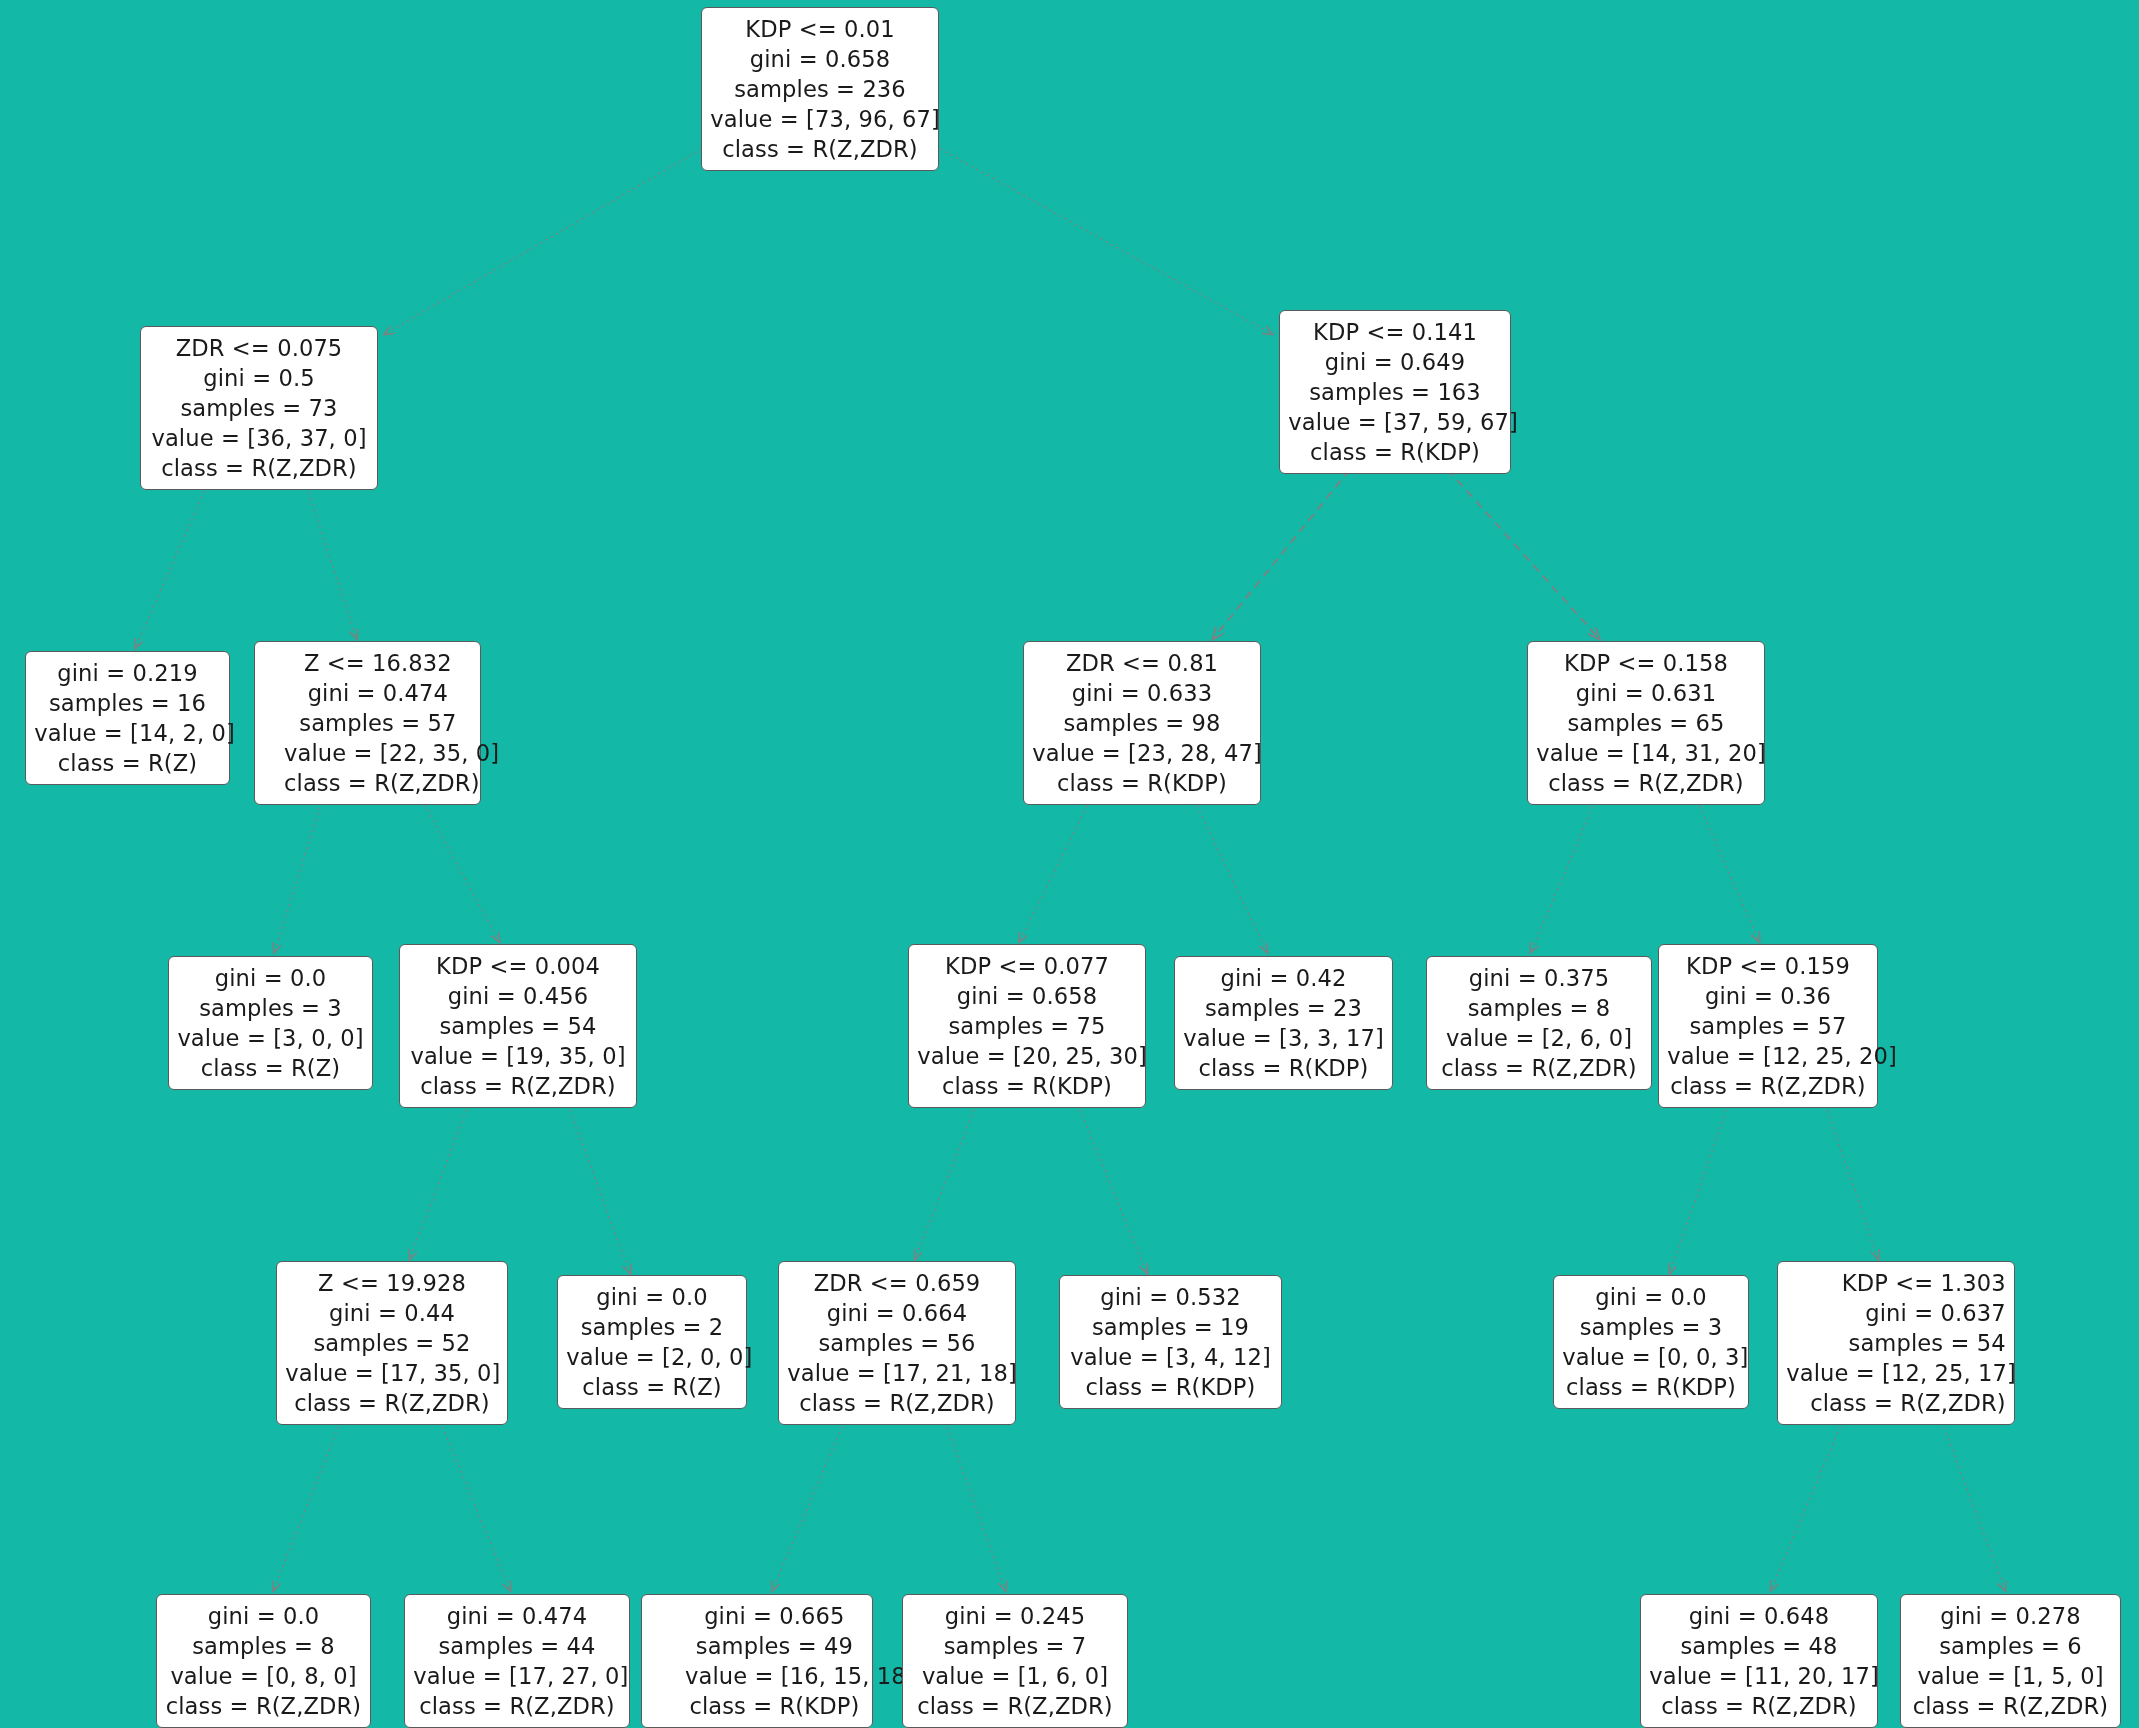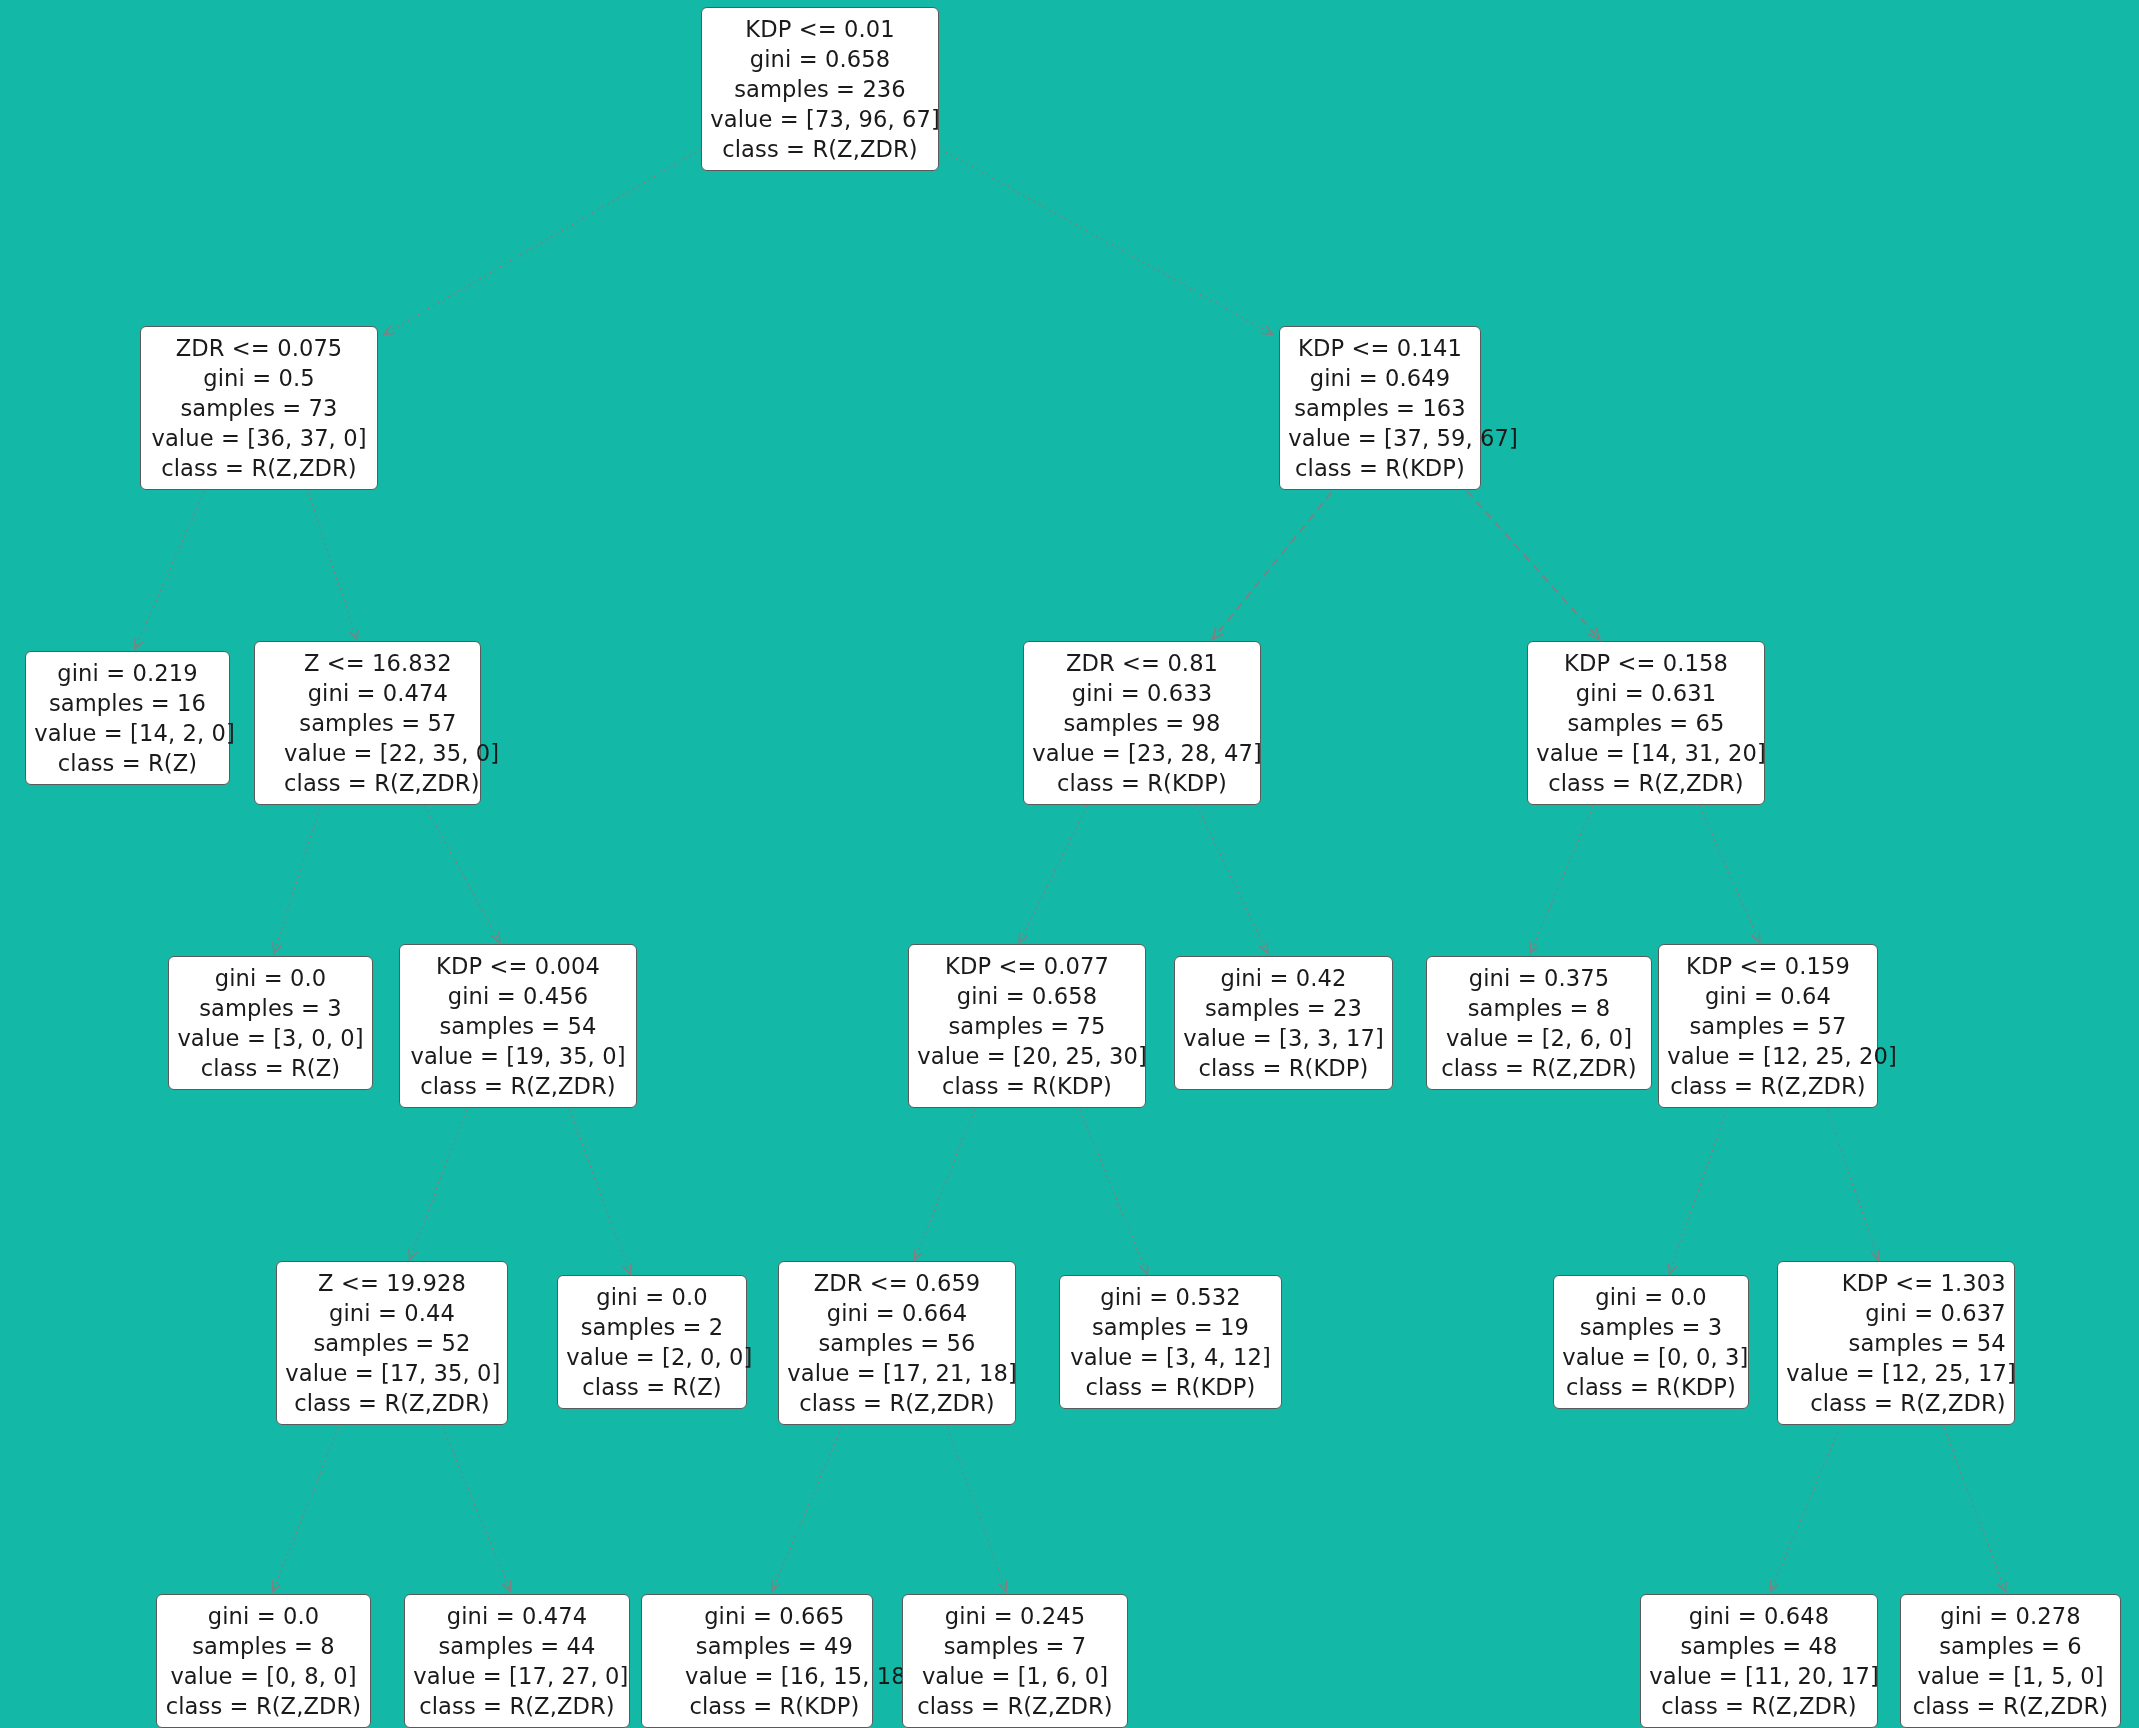--- a/index.html
+++ b/index.html
@@ -84,21 +84,21 @@
         <span class="line">value = [73, 96, 67]</span>
         <span class="line">class = R(Z,ZDR)</span>
       </div>
       <div class="node" style="left: 140px; top: 326px; width: 238px; min-height: 132px; border-color: rgb(90, 90, 90); color: rgb(26, 26, 26);">
         <span class="line">ZDR &lt;= 0.075</span>
         <span class="line">gini = 0.5</span>
         <span class="line">samples = 73</span>
         <span class="line">value = [36, 37, 0]</span>
         <span class="line">class = R(Z,ZDR)</span>
       </div>
-      <div class="node" style="left: 1279px; top: 326px; width: 202px; min-height: 132px; border-color: rgb(90, 90, 90); color: rgb(26, 26, 26);">
+      <div class="node" style="left: 1279px; top: 310px; width: 232px; min-height: 132px; border-color: rgb(90, 90, 90); color: rgb(26, 26, 26);">
         <span class="line">KDP &lt;= 0.141</span>
         <span class="line">gini = 0.649</span>
         <span class="line">samples = 163</span>
         <span class="line">value = [37, 59, 67]</span>
         <span class="line">class = R(KDP)</span>
       </div>
       <div class="node" style="left: 25px; top: 651px; width: 205px; min-height: 111px; border-color: rgb(90, 90, 90); color: rgb(26, 26, 26);">
         <span class="line">gini = 0.219</span>
         <span class="line">samples = 16</span>
         <span class="line">value = [14, 2, 0]</span>
@@ -152,21 +152,21 @@
         <span class="line">class = R(KDP)</span>
       </div>
       <div class="node" style="left: 1426px; top: 956px; width: 226px; min-height: 111px; border-color: rgb(90, 90, 90); color: rgb(26, 26, 26);">
         <span class="line">gini = 0.375</span>
         <span class="line">samples = 8</span>
         <span class="line">value = [2, 6, 0]</span>
         <span class="line">class = R(Z,ZDR)</span>
       </div>
       <div class="node" style="left: 1658px; top: 944px; width: 220px; min-height: 132px; border-color: rgb(90, 90, 90); color: rgb(26, 26, 26);">
         <span class="line">KDP &lt;= 0.159</span>
-        <span class="line">gini = 0.64</span>
+        <span class="line">gini = 0.36</span>
         <span class="line">samples = 57</span>
         <span class="line">value = [12, 25, 20]</span>
         <span class="line">class = R(Z,ZDR)</span>
       </div>
       <div class="node" style="left: 276px; top: 1261px; width: 232px; min-height: 132px; border-color: rgb(90, 90, 90); color: rgb(26, 26, 26);">
         <span class="line">Z &lt;= 19.928</span>
         <span class="line">gini = 0.44</span>
         <span class="line">samples = 52</span>
         <span class="line">value = [17, 35, 0]</span>
         <span class="line">class = R(Z,ZDR)</span>

